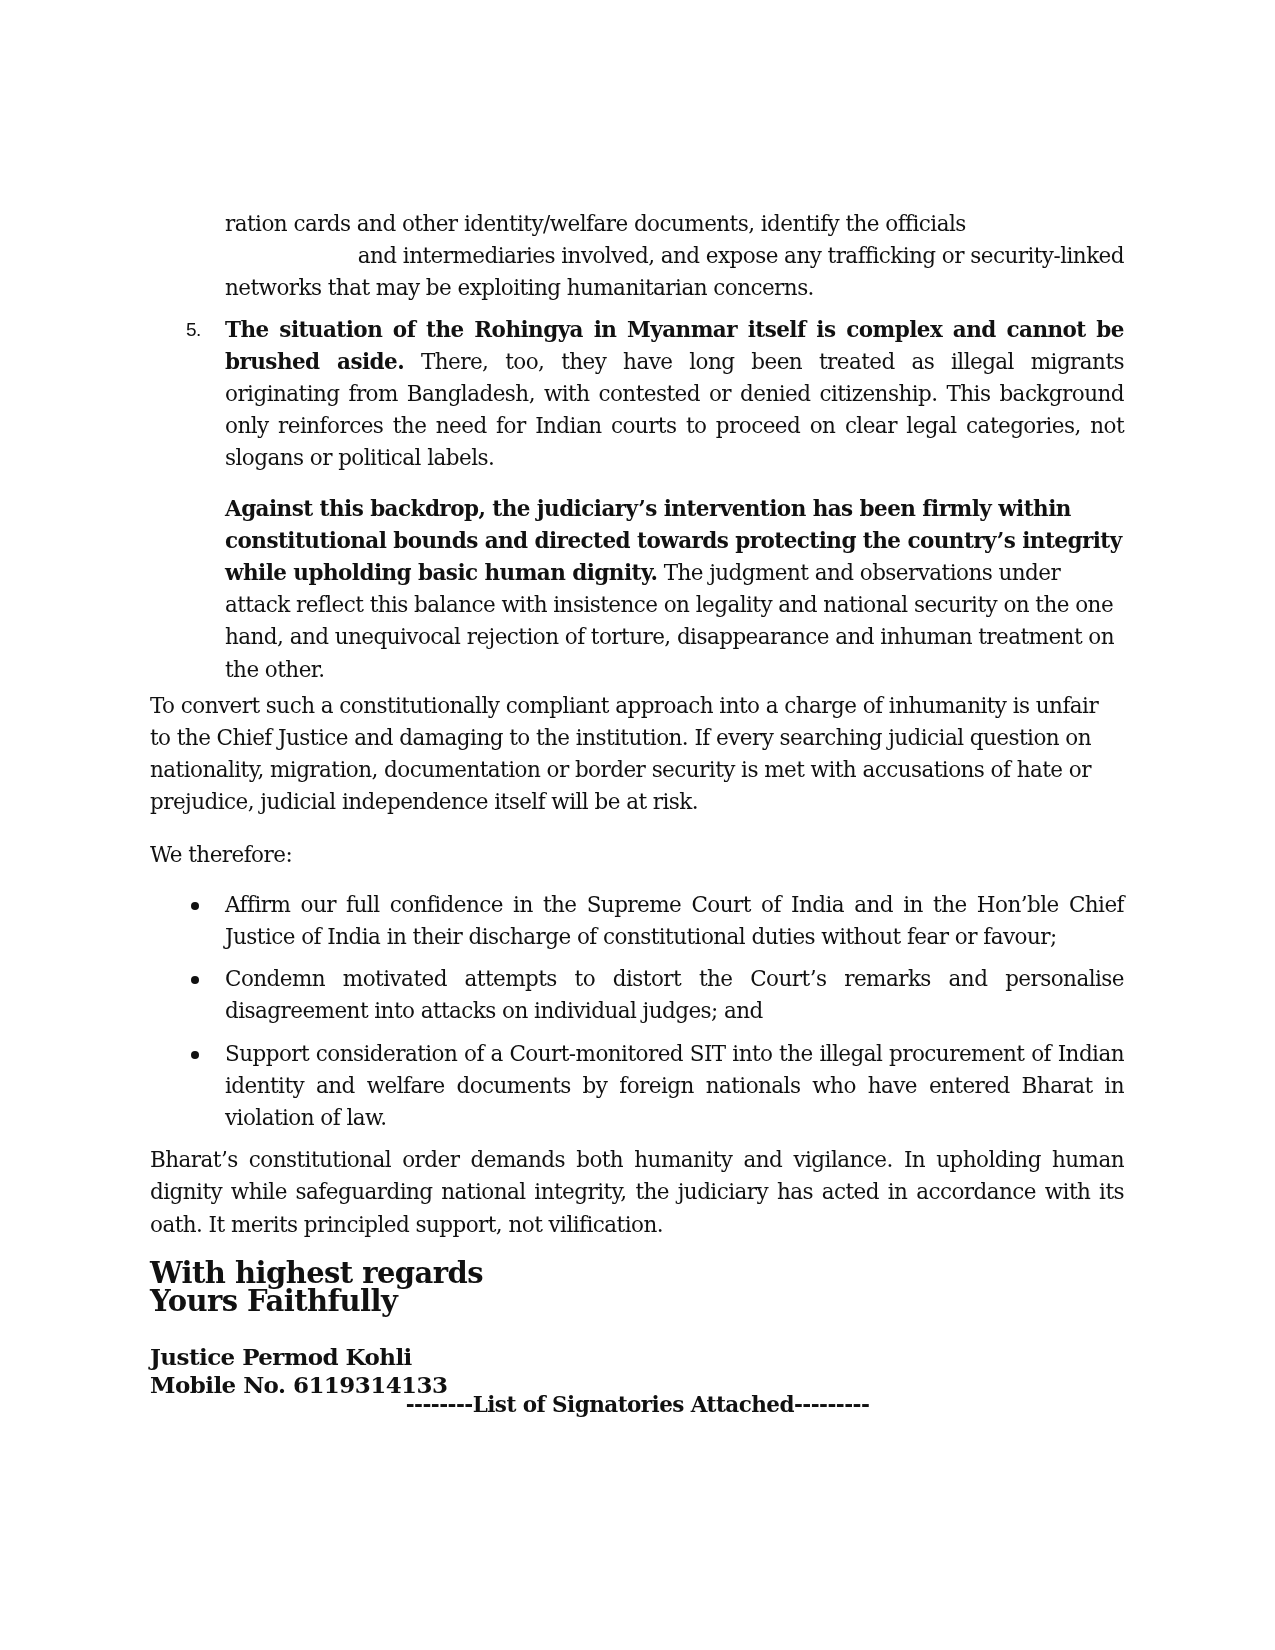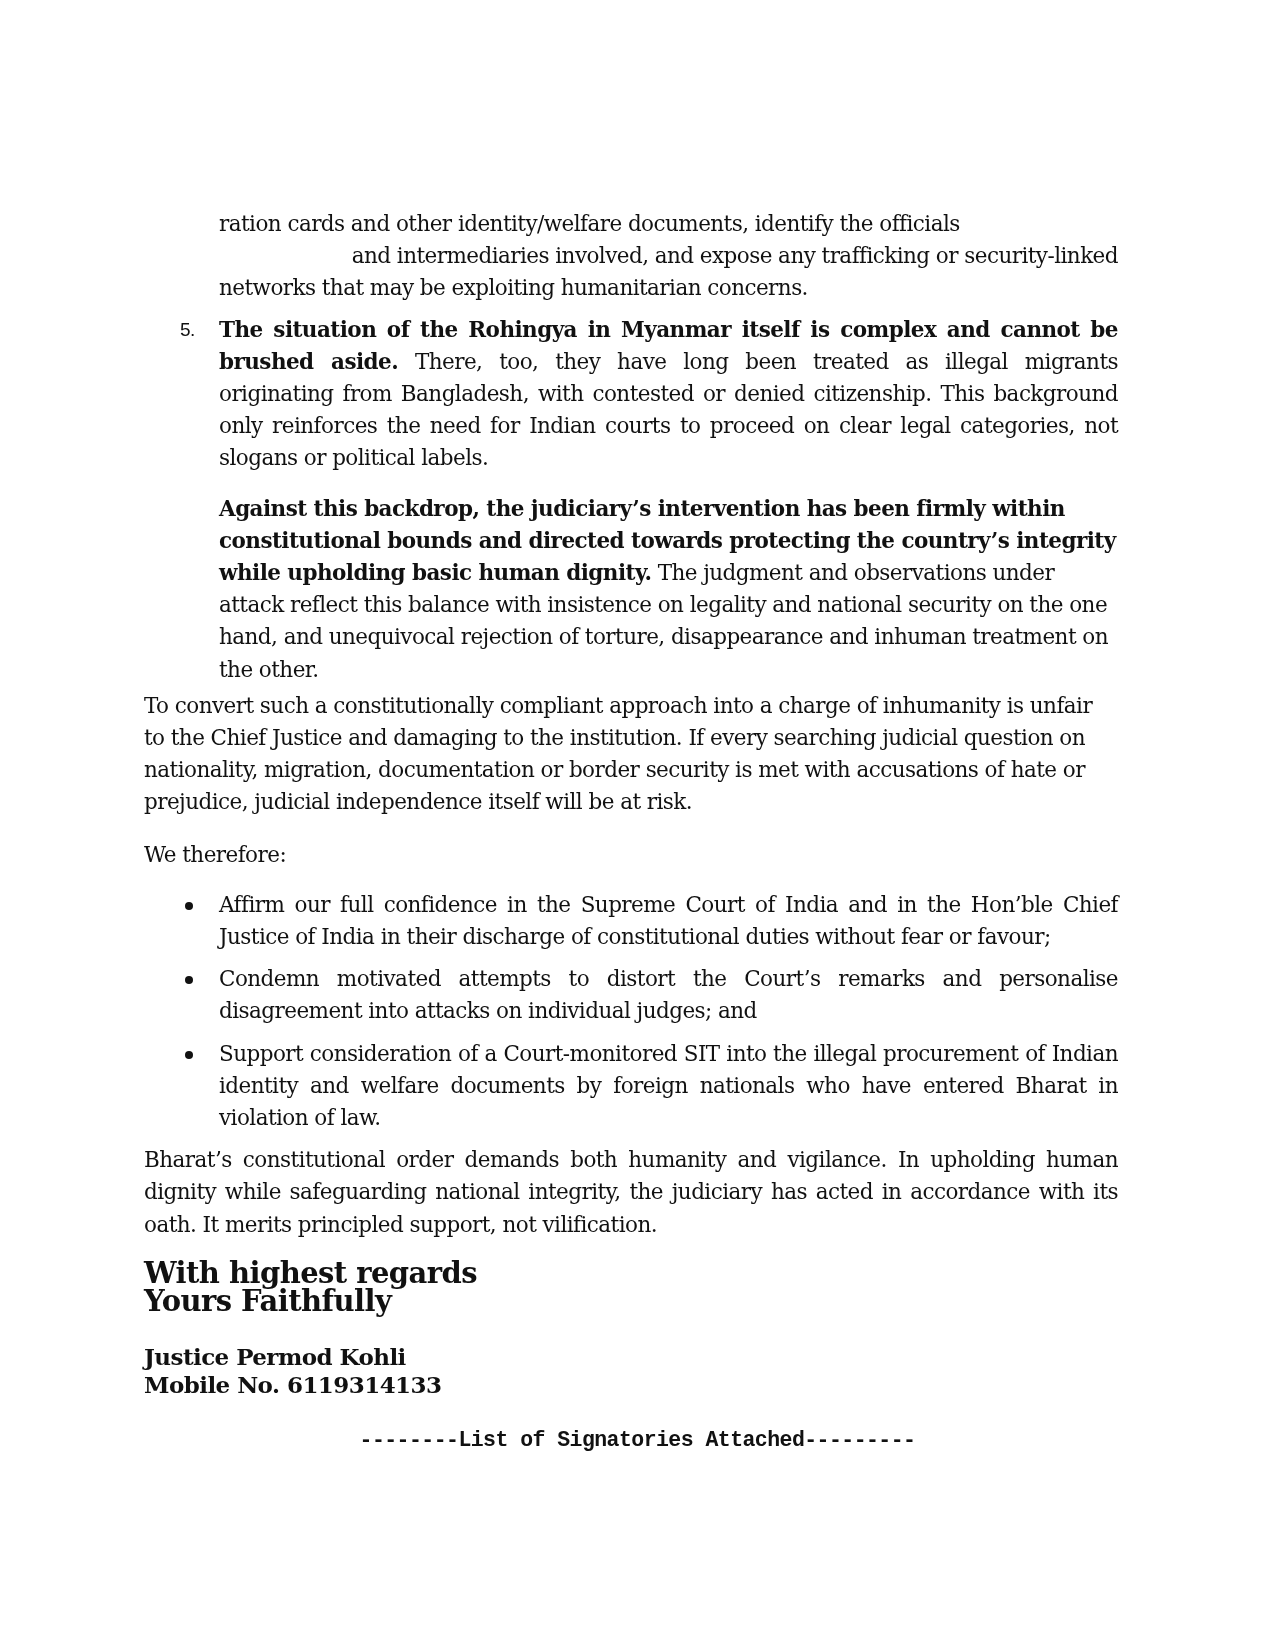--- a/index.html
+++ b/index.html
@@ -2,21 +2,21 @@
 <html><head>
 <meta charset="utf-8">
 <style>
   html, body { margin: 0; padding: 0; background: #ffffff; }
   body {
     width: 1275px; height: 1650px; position: relative; overflow: hidden;
     font-family: "DejaVu Serif", "Liberation Serif", serif;
     color: #111111;
   }
   .page {
-    position: absolute; left: 144px; top: 208px; width: 974px;
+    position: absolute; left: 150px; top: 208px; width: 974px;
     font-size: 21.5px; line-height: 32.2px; letter-spacing: -0.55px;
   }
   .indent { margin-left: 75px; }
   .just { text-align: justify; }
   p { margin: 0; }
   b { font-weight: bold; }
   .para5 { position: relative; margin-top: 9px; }
   .num5 {
     position: absolute; left: -39px; top: 0;
     font-family: "Liberation Sans", sans-serif; font-size: 19px;
@@ -26,22 +26,22 @@
   .gap-lg { margin-top: 20px; }
   ul.resolutions { list-style: none; padding: 0; margin: 18px 0 0 0; }
   ul.resolutions li { position: relative; margin-left: 75px; margin-bottom: 10px; text-align: justify; }
   ul.resolutions li .bullet {
     position: absolute; left: -34px; top: 13px; width: 8px; height: 8px;
     border-radius: 50%; background: #111;
   }
   .closing { margin-top: 18px; font-weight: bold; line-height: 28px; font-size: 29px; }
   .sig { margin-top: 28px; font-weight: bold; line-height: 28px; font-size: 23px; }
   .attached {
-    position: absolute; left: 0; width: 1275px; top: 1428px; text-align: center;
-    font-weight: bold; font-size: 21.5px; letter-spacing: -0.55px; font-family: Liberation Mono, monospace;
+    position: absolute; left: 0; width: 1275px; top: 1392px; text-align: center;
+    font-weight: bold; font-size: 21.5px; letter-spacing: -0.55px;
   }
 </style>
 </head>
 <body>
 
 <div class="page">
 
   <div class="indent">
     <div>ration cards and other identity/welfare documents, identify the officials</div>
     <div style="white-space:pre;text-align:right;"> and intermediaries involved, and expose any trafficking or security-linked</div>

